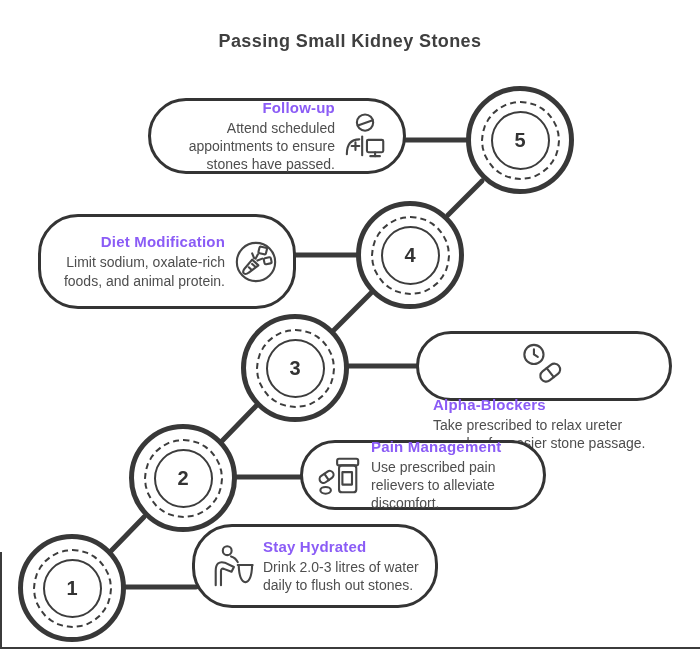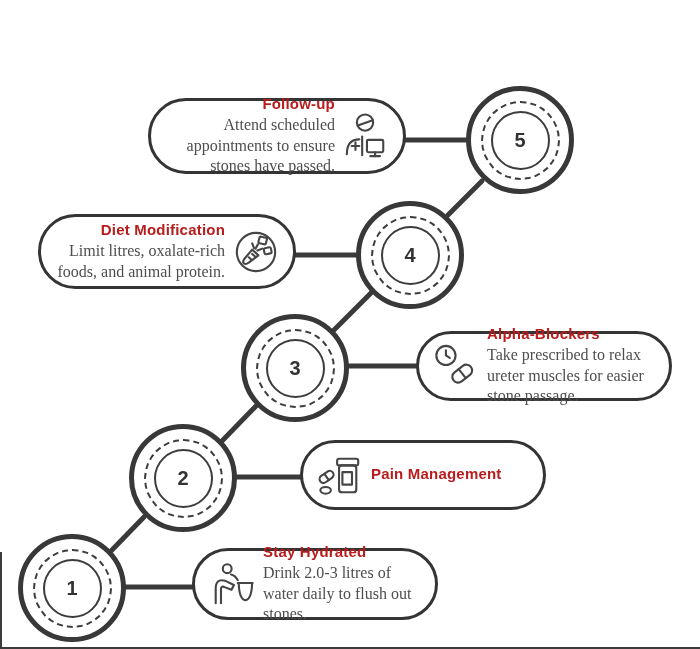--- a/index.html
+++ b/index.html
@@ -31,31 +31,32 @@
 
   .pill {
     position:absolute; box-sizing:border-box; background:#fff; z-index:2;
     border:3.5px solid #343434; border-radius:40px;
     display:flex; align-items:center; gap:8px; padding:8px 14px;
   }
   .pill .icon { flex:0 0 auto; width:46px; height:46px; display:flex; align-items:center; justify-content:center; }
   .pill .icon svg { width:46px; height:46px; stroke:#454545; stroke-width:2.2; fill:none; stroke-linecap:round; stroke-linejoin:round; }
   .pill-text { flex:1 1 auto; min-width:0; }
   .icon-right .pill-text { text-align:right; }
-  .pill-title { font-size:15px; font-weight:bold; color:#b91c1c; margin-bottom:3px; letter-spacing:.2px; }
-  .pill-desc  { font-size:16px; color:#4e4e4e; line-height:1.3;font-family:Liberation Serif, serif; }
+  .pill-title { font-size:15px; font-weight:bold; color:#8b5cf6; margin-bottom:3px; letter-spacing:.2px; }
+  .pill-desc  { font-size:14px; color:#4e4e4e; line-height:1.3; }
 
   .edge-bottom { position:absolute; left:0; bottom:0; width:100%; height:2.5px; background:#3b3b3b; z-index:3; }
   .edge-left   { position:absolute; left:0; top:552px; bottom:0; width:2px; background:#3b3b3b; z-index:3; }
 </style>
 </head>
 <body>
 
 <div class="canvas">
 
+  <div class="page-title">Passing Small Kidney Stones</div>
 
   <svg class="connectors" width="700" height="649">
     <line x1="402" y1="140" x2="470" y2="140"></line>
     <line x1="482" y1="181" x2="448" y2="215"></line>
     <line x1="292" y1="255" x2="360" y2="255"></line>
     <line x1="371" y1="293" x2="334" y2="330"></line>
     <line x1="345" y1="366" x2="420" y2="366"></line>
     <line x1="256" y1="406" x2="222" y2="441"></line>
     <line x1="232" y1="477" x2="304" y2="477"></line>
     <line x1="144" y1="517" x2="111" y2="551"></line>
@@ -81,45 +82,45 @@
     </span>
   </div>
   <div class="node" style="left:466px; top:86px;">
     <div class="ring-dashed">
       <div class="ring-inner">
         <span class="step-number">5</span>
       </div>
     </div>
   </div>
 
-  <div class="pill icon-right" style="left:38px; top:214px; width:258px; height:75px;">
+  <div class="pill icon-right" style="left:38px; top:214px; width:258px; height:95px;">
     <div class="pill-text">
       <div class="pill-title">Diet Modification</div>
-      <div class="pill-desc">Limit litres, oxalate-rich foods, and animal protein.</div>
+      <div class="pill-desc">Limit sodium, oxalate-rich foods, and animal protein.</div>
     </div>
     <span class="icon">
       <svg viewBox="0 0 48 48">
         <circle cx="24" cy="24" r="20"></circle>
         <path d="M11.5,36 Q9.5,34.5 12,31 L20,21.5 L26.5,27.5 L16.5,35 Q13.5,37.5 11.5,36 Z"></path>
         <path d="M16.5,29.5 l3,2.8 M20,26 l3,2.8"></path>
         <path d="M22,20 l-2,-5 M23.5,20.5 l2.5,-4.5 M25.5,22.5 l5,-2"></path>
         <rect x="27" y="8.5" width="8" height="7" rx="1.5" transform="rotate(14 31 12)"></rect>
         <rect x="32.5" y="19.5" width="7.5" height="6.5" rx="1.5" transform="rotate(-12 36 23)"></rect>
       </svg>
     </span>
   </div>
   <div class="node" style="left:356px; top:201px;">
     <div class="ring-dashed">
       <div class="ring-inner">
         <span class="step-number">4</span>
       </div>
     </div>
   </div>
 
-  <div class="pill icon-left" style="left:416px; top:331px; width:256px; height:70px;">
+  <div class="pill icon-left" style="left:416px; top:331px; width:256px; height:70px;flex-direction:column;">
     <span class="icon">
       <svg viewBox="0 0 48 48">
         <circle cx="13.5" cy="13" r="10"></circle>
         <path d="M13.5,7.5 V13 L17.5,15.5"></path>
         <g transform="rotate(-38 30.5 32)">
           <rect x="19" y="26" width="23" height="12" rx="6"></rect>
           <line x1="30.5" y1="26" x2="30.5" y2="38"></line>
         </g>
       </svg>
     </span>
@@ -144,31 +145,32 @@
         <rect x="26.5" y="21" width="10" height="13"></rect>
         <g transform="rotate(-35 10 26)">
           <rect x="2" y="22" width="16" height="8" rx="4"></rect>
           <line x1="10" y1="22" x2="10" y2="30"></line>
         </g>
         <ellipse cx="9" cy="40" rx="5.5" ry="3.5"></ellipse>
       </svg>
     </span>
     <div class="pill-text">
       <div class="pill-title">Pain Management</div>
+      <div class="pill-desc">Use prescribed pain relievers to alleviate discomfort.</div>
     </div>
   </div>
   <div class="node" style="left:129px; top:424px;">
     <div class="ring-dashed">
       <div class="ring-inner">
         <span class="step-number">2</span>
       </div>
     </div>
   </div>
 
-  <div class="pill icon-left" style="left:192px; top:548px; width:246px; height:72px;">
+  <div class="pill icon-left" style="left:192px; top:524px; width:246px; height:84px;">
     <span class="icon">
       <svg viewBox="0 0 48 48">
         <circle cx="19" cy="8" r="4.6"></circle>
         <path d="M7,44 V29 Q7,18 16.5,20.5 L26,25 L23.5,30 L15.5,27 Q12.5,26 12.5,29.5 L12.5,44"></path>
         <path d="M23,14 Q28,15.5 30,20"></path>
         <path d="M30,23 H45.5"></path>
         <path d="M31,23 Q31.5,40 38,41 Q44.5,40 45,23"></path>
       </svg>
     </span>
     <div class="pill-text">

